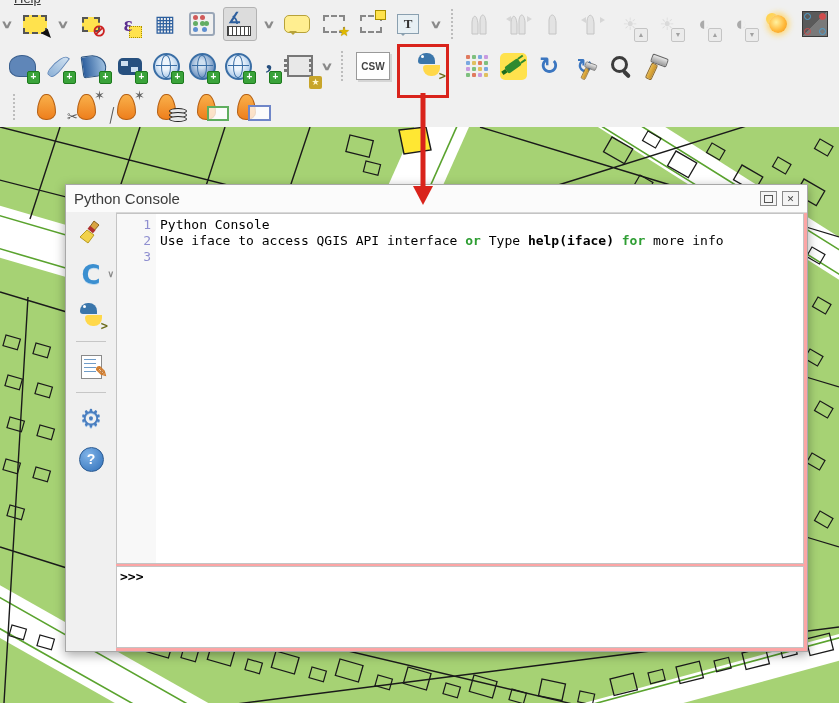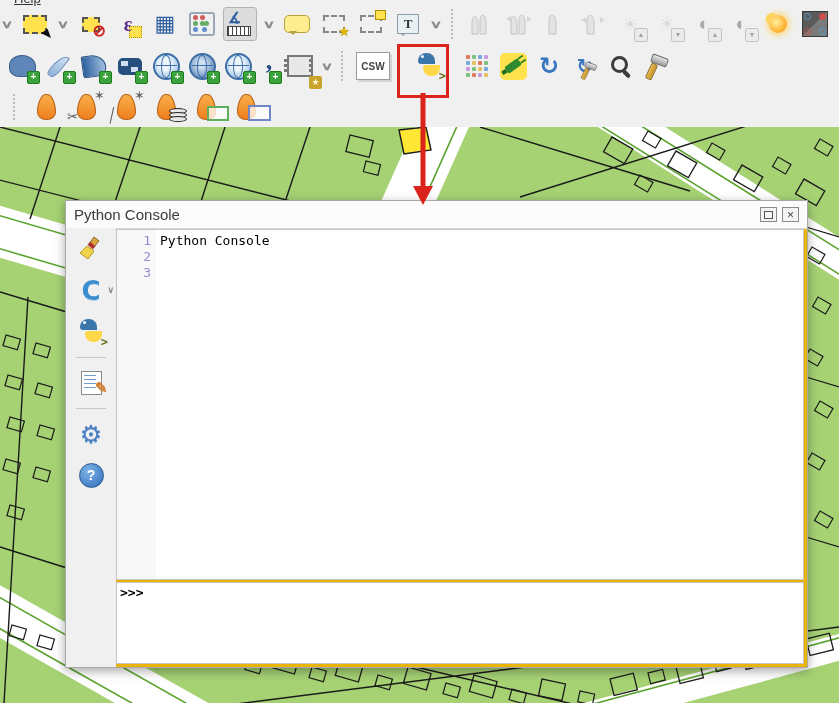--- a/index.html
+++ b/index.html
@@ -112,21 +112,21 @@
   .fb-stack{right:-4px;bottom:0;width:16px;height:4px;border:1.5px solid #222;border-radius:50%;background:#e8e8e8;
       box-shadow:0 -4px 0 -1px #e8e8e8,0 -4px 0 0 #222,0 -8px 0 -1px #e8e8e8,0 -8px 0 0 #222;}
   .fb-grect{right:-6px;bottom:1px;width:18px;height:11px;border:2px solid #5fae5f;background:rgba(255,255,255,.75);}
   .fb-brect{right:-8px;bottom:1px;width:19px;height:12px;border:2px solid #6f86c8;background:rgba(255,255,255,.75);}
   
   .map{position:absolute;left:0;top:127px;width:839px;height:576px;z-index:1;}
   
   .hl{position:absolute;left:397px;top:44px;width:46px;height:48px;border:3px solid #d9231b;z-index:8;}
   .arrow{position:absolute;left:410px;top:93px;z-index:8;}
   
-  .win{position:absolute;left:65px;top:200px;width:741px;height:466px;background:#eab308;
+  .win{position:absolute;left:65px;top:184px;width:741px;height:466px;background:#fca5a5;
       border:1px solid #a8a8a8;box-shadow:0 3px 10px rgba(0,0,0,.35);z-index:5;}
   .titlebar{position:absolute;left:0;top:0;right:0;height:27px;background:#fbfbfb;border-bottom:1px solid #d8d8d8;
       display:flex;align-items:center;}
   .title{margin-left:8px;font-size:15px;color:#3c3c3c;}
   .winbtns{margin-left:auto;margin-right:8px;display:flex;gap:5px;}
   .wbtn{width:15px;height:13px;border:1px solid #8a8a8a;background:#f4f4f4;display:flex;align-items:center;
       justify-content:center;font-size:9px;color:#444;position:relative;}
   .float-g{width:7px;height:6px;border:1px solid #555;position:relative;background:#f4f4f4;}
   .float-g:before{content:"";position:absolute;left:-3px;top:-3px;width:7px;height:6px;border:1px solid #555;z-index:-1;}
   .side{position:absolute;left:0;top:27px;width:50px;bottom:0;background:#f0f0f0;display:flex;flex-direction:column;
@@ -518,21 +518,21 @@
           <span class="chelp">?</span>
         </span>
     </div>
 
     <div class="outbox">
       <div class="gutter">
         <div>1</div>
         <div>2</div>
         <div>3</div>
       </div>
-      <div class="code"><div>Python Console</div><div></div></div>
+      <div class="code"><div>Python Console</div><div><span>Use iface to access QGIS API interface </span><span class="kw">or</span><span> Type </span><span class="fn">help(iface)</span><span> </span><span class="kw">for</span><span> more info</span></div><div></div></div>
     </div>
 
     <div class="inbox">
       <span>&gt;&gt;&gt;</span>
     </div>
   </div>
 
 </div>
 
 </body></html>

